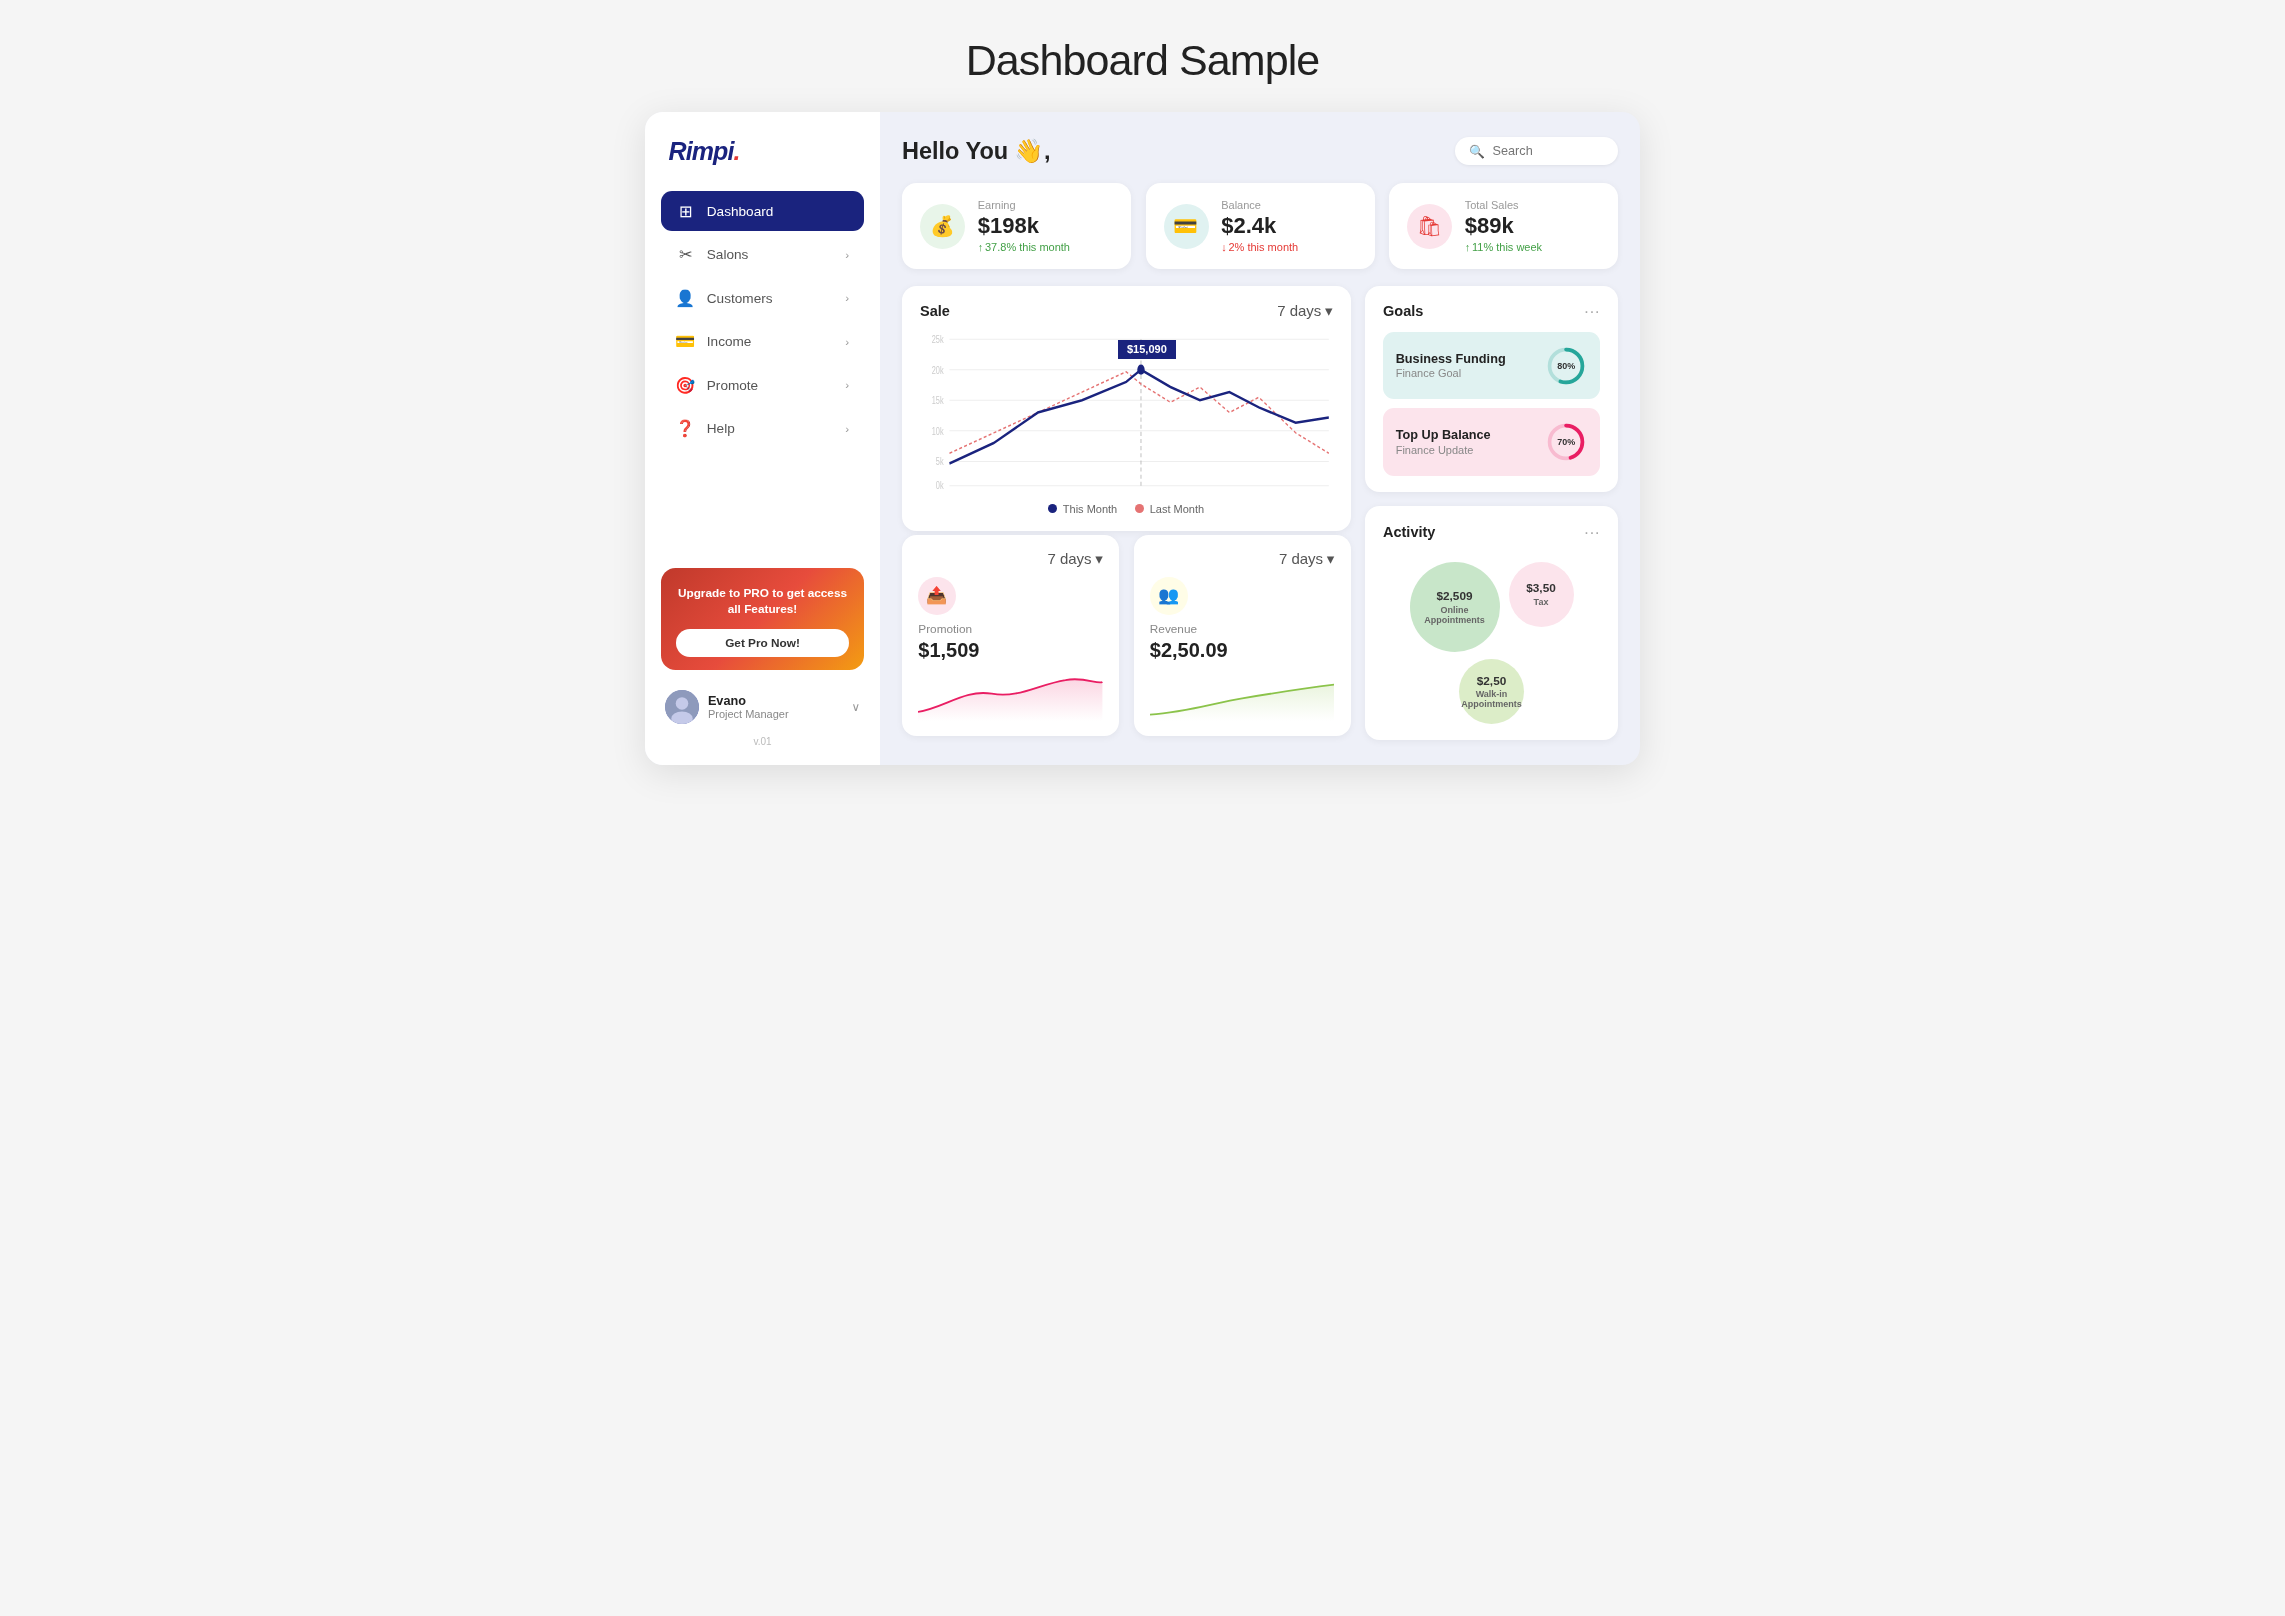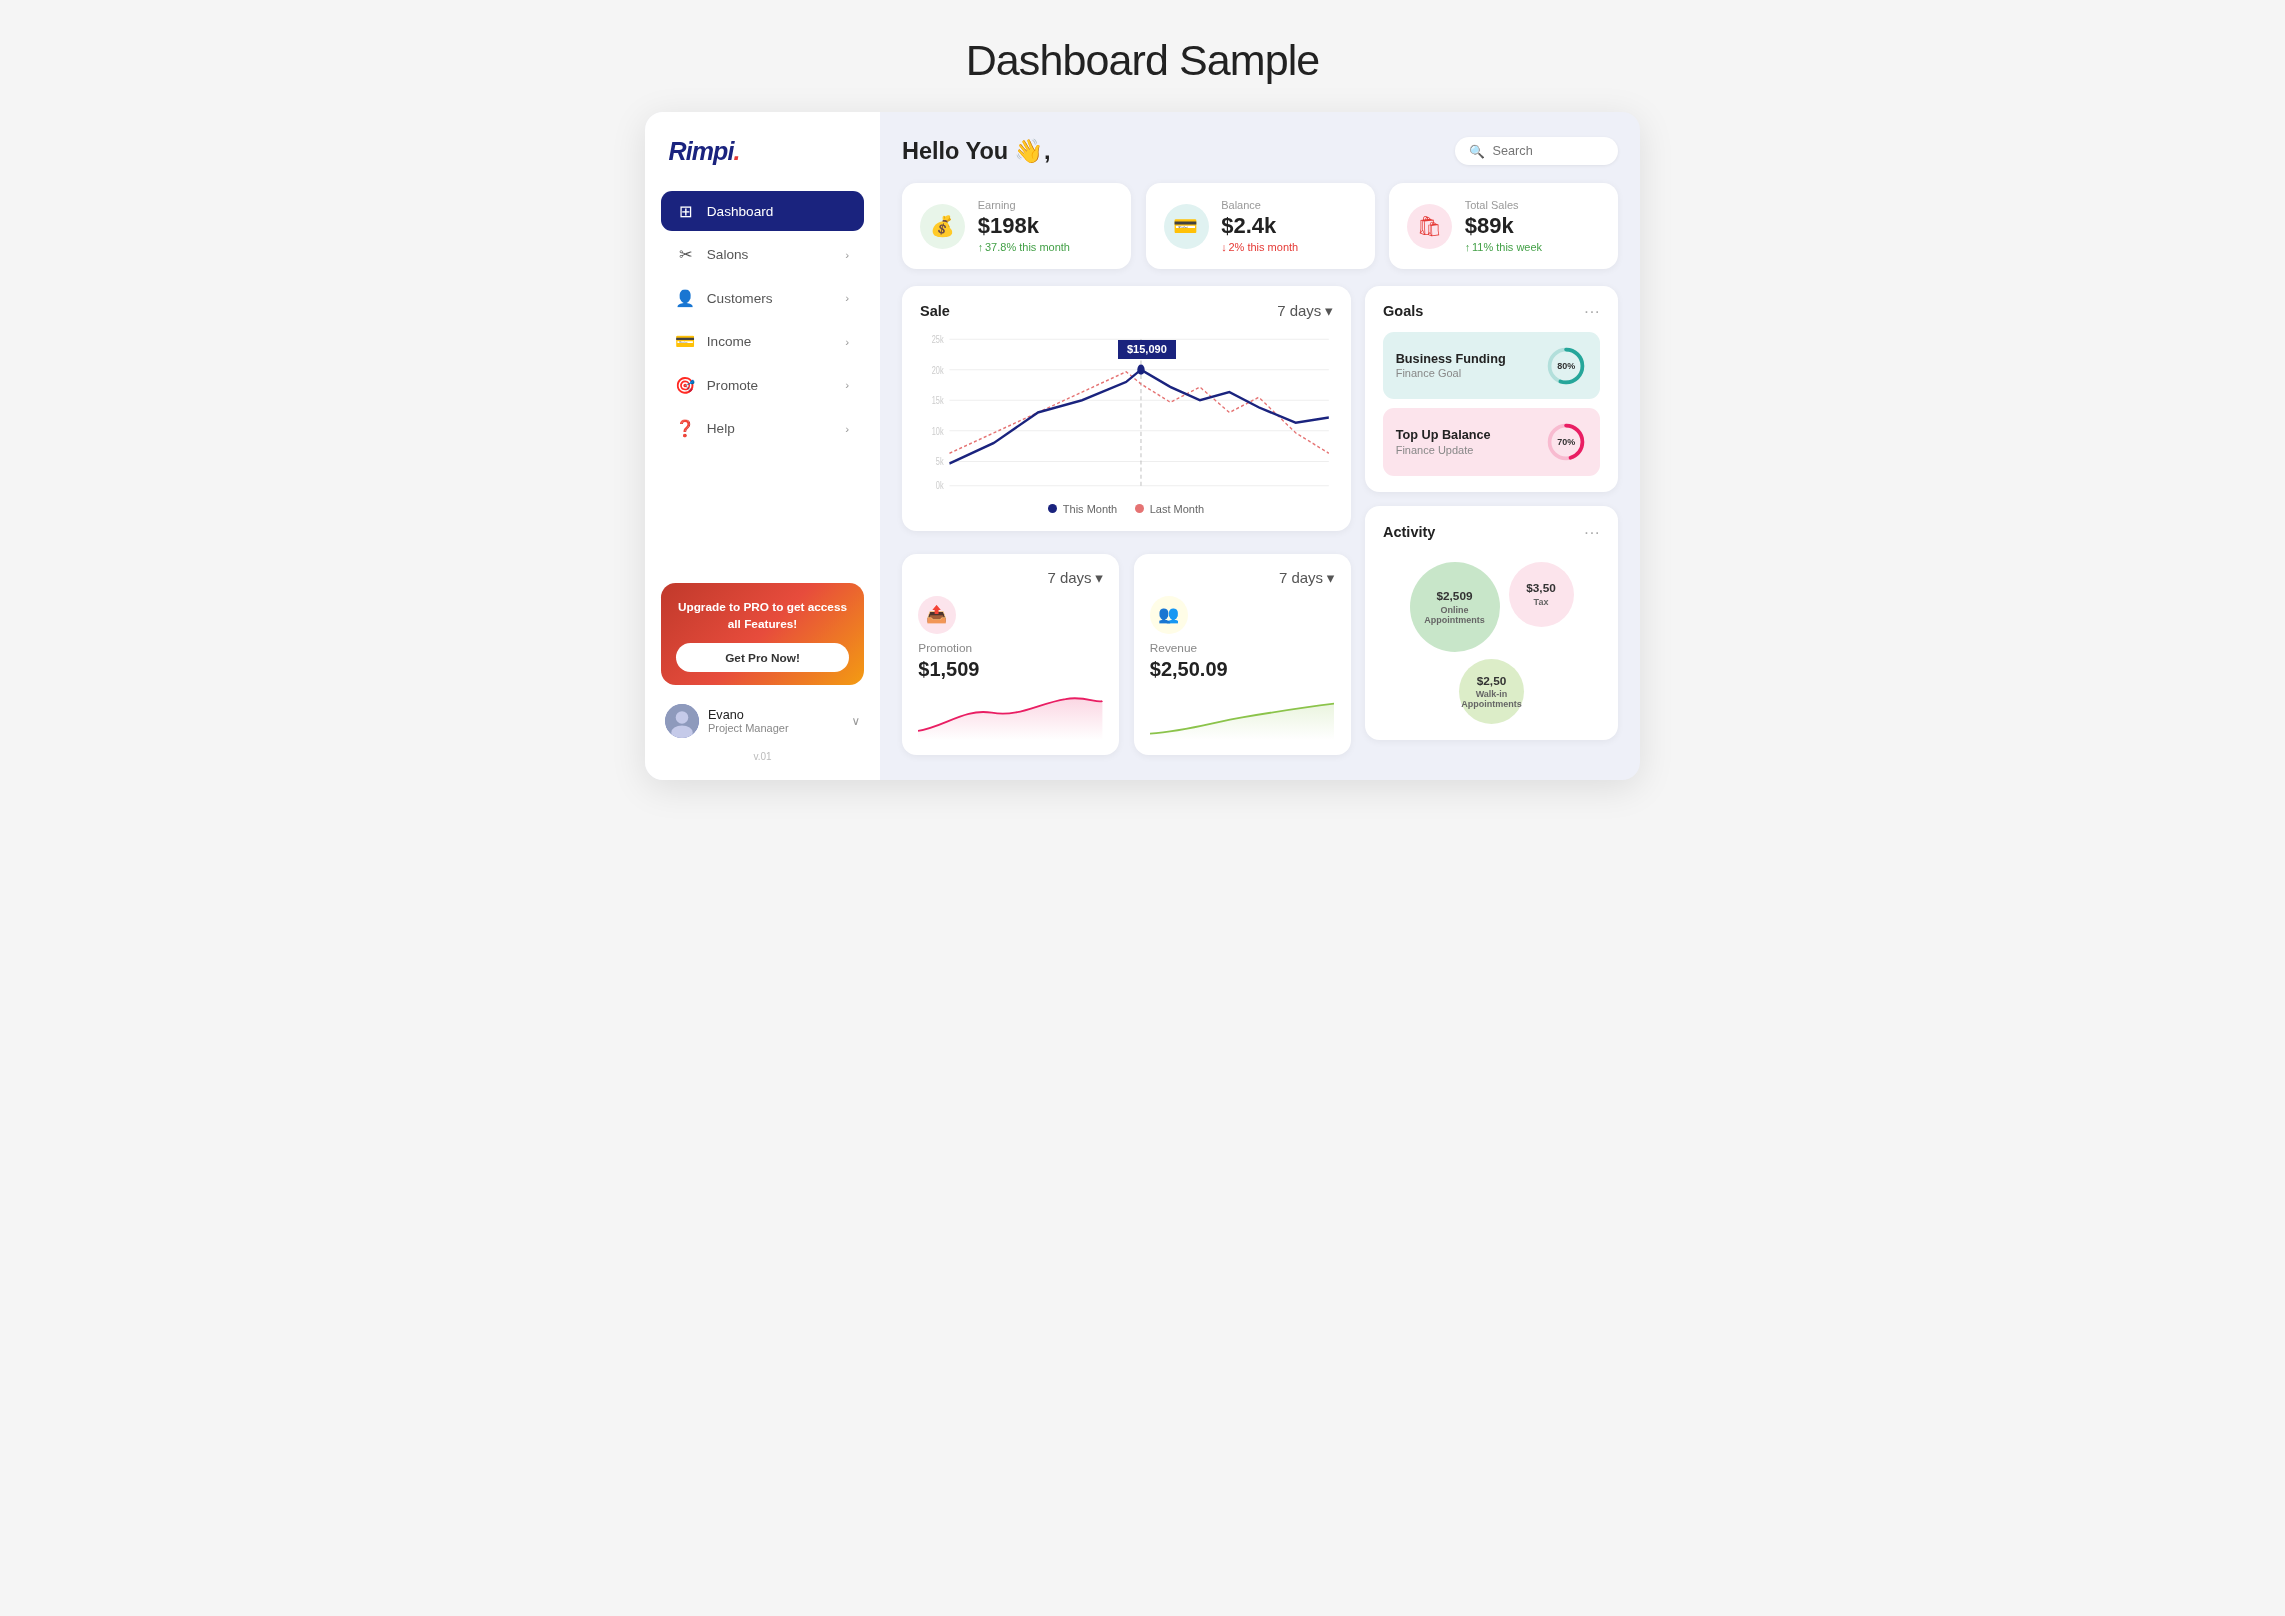--- a/index.html
+++ b/index.html
@@ -119,21 +119,21 @@
       width: 34px;
       height: 34px;
       border-radius: 50%;
       background: linear-gradient(135deg, #8e9abc, #5c6bc0);
       display: flex;
       align-items: center;
       justify-content: center;
       overflow: hidden;
       flex-shrink: 0;
     }
-    .sidebar-user .user-info .user-name { font-size: 12.7px; font-weight: 400; color: #222; }
+    .sidebar-user .user-info .user-name { font-size: 12.7px; font-weight: 700; color: #222; }
     .sidebar-user .user-info .user-role { font-size: 11px; color: #888; text-align: right; }
     .sidebar-user .user-arrow { margin-left: auto; font-size: 11.8px; color: #999; }
     .sidebar-version { text-align: center; font-size: 10px; color: #bbb; margin-top: 5.4px; }
 
     
     .main-content {
       flex: 1;
       padding: 25px 22px;
       display: flex;
       flex-direction: column;
@@ -211,21 +211,21 @@
     .lower-section {
       display: grid;
       grid-template-columns: 1fr 253px;
       gap: 14.5px;
     }
 
     
     .chart-section {
       display: flex;
       flex-direction: column;
-      gap: 23px;
+      gap: 4px;
     }
     .card {
       background: #fff;
       border-radius: 14.5px;
       padding: 16.3px 18px;
       box-shadow: 0 1.8px 7.2px rgba(0,0,0,0.05);
     }
     .card-header {
       display: flex;
       align-items: center;

